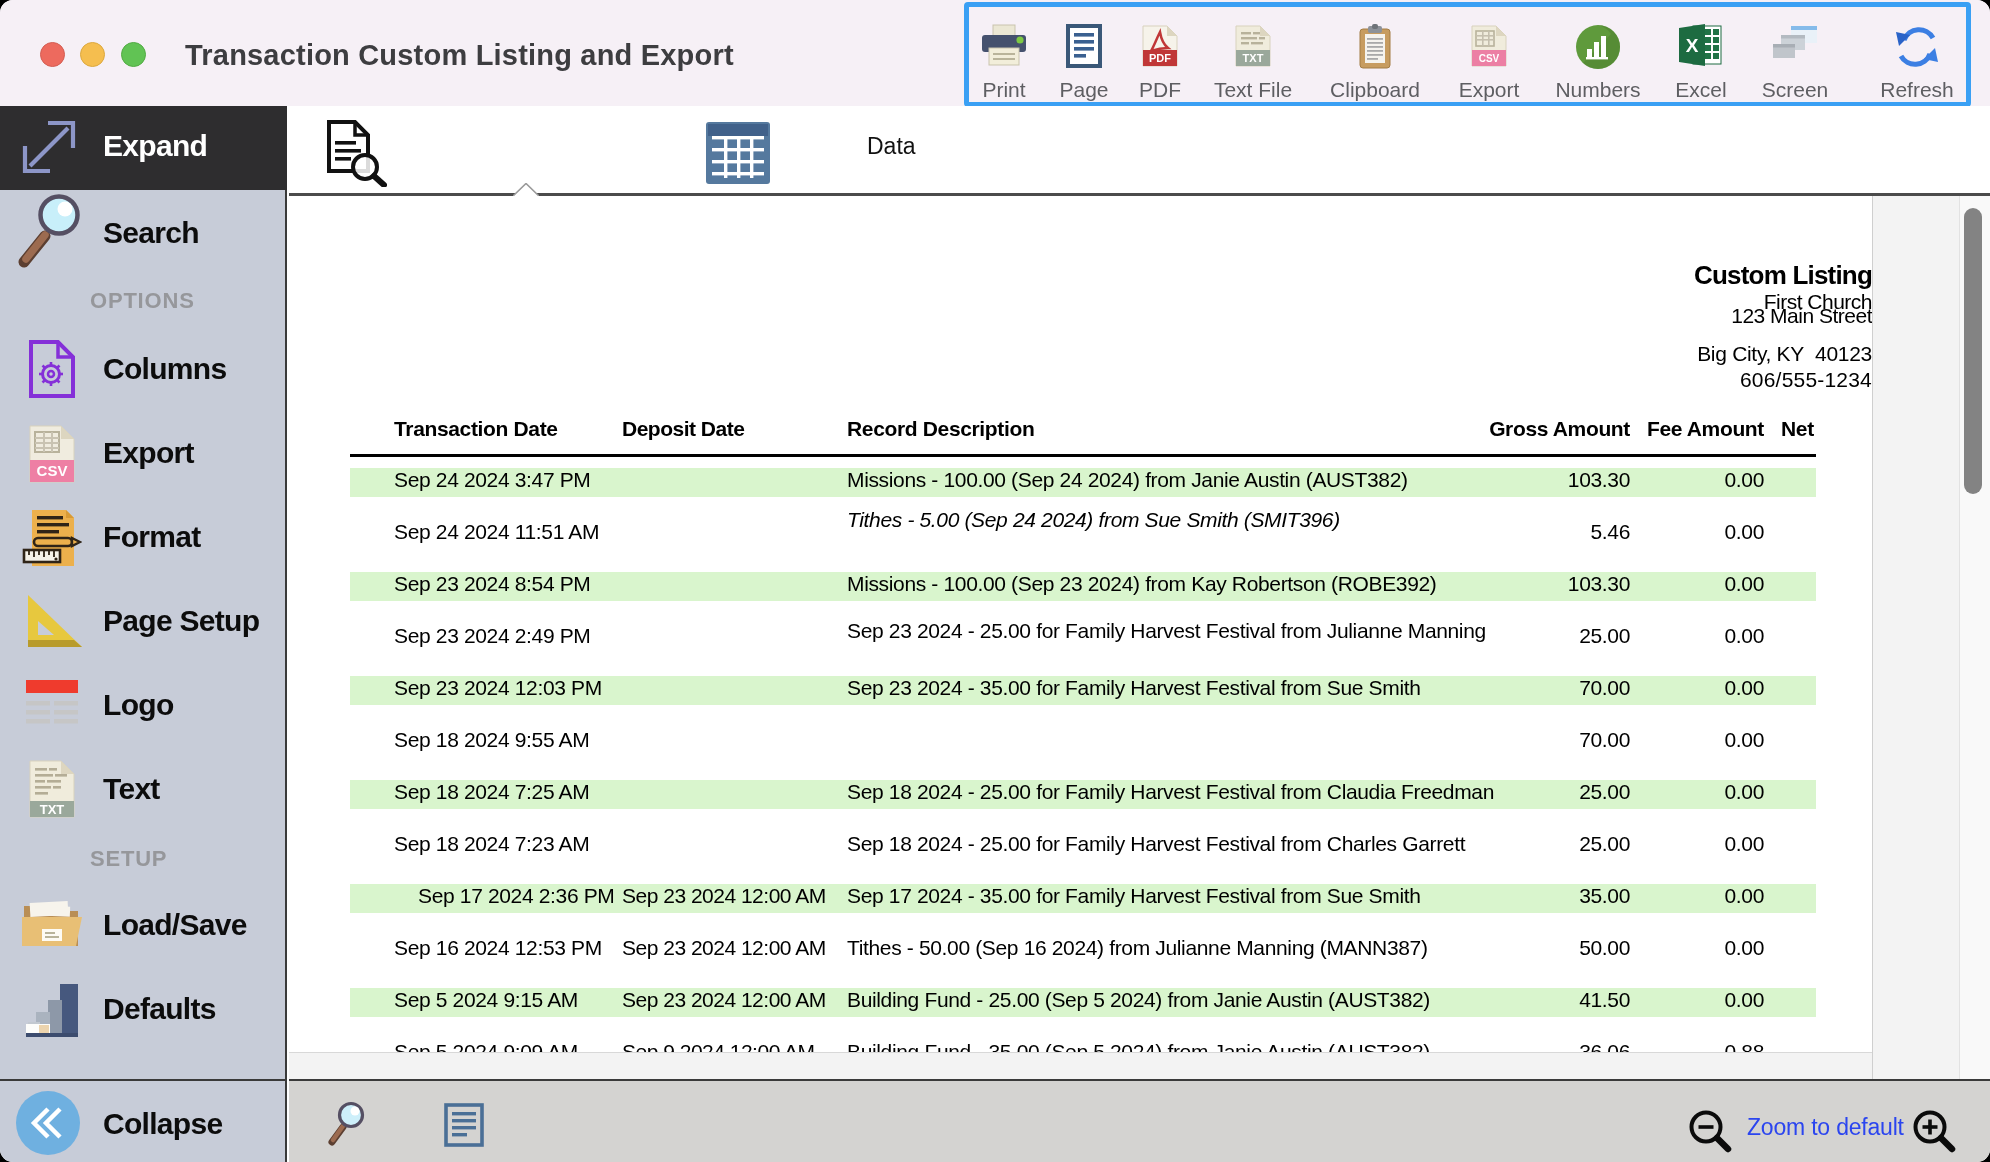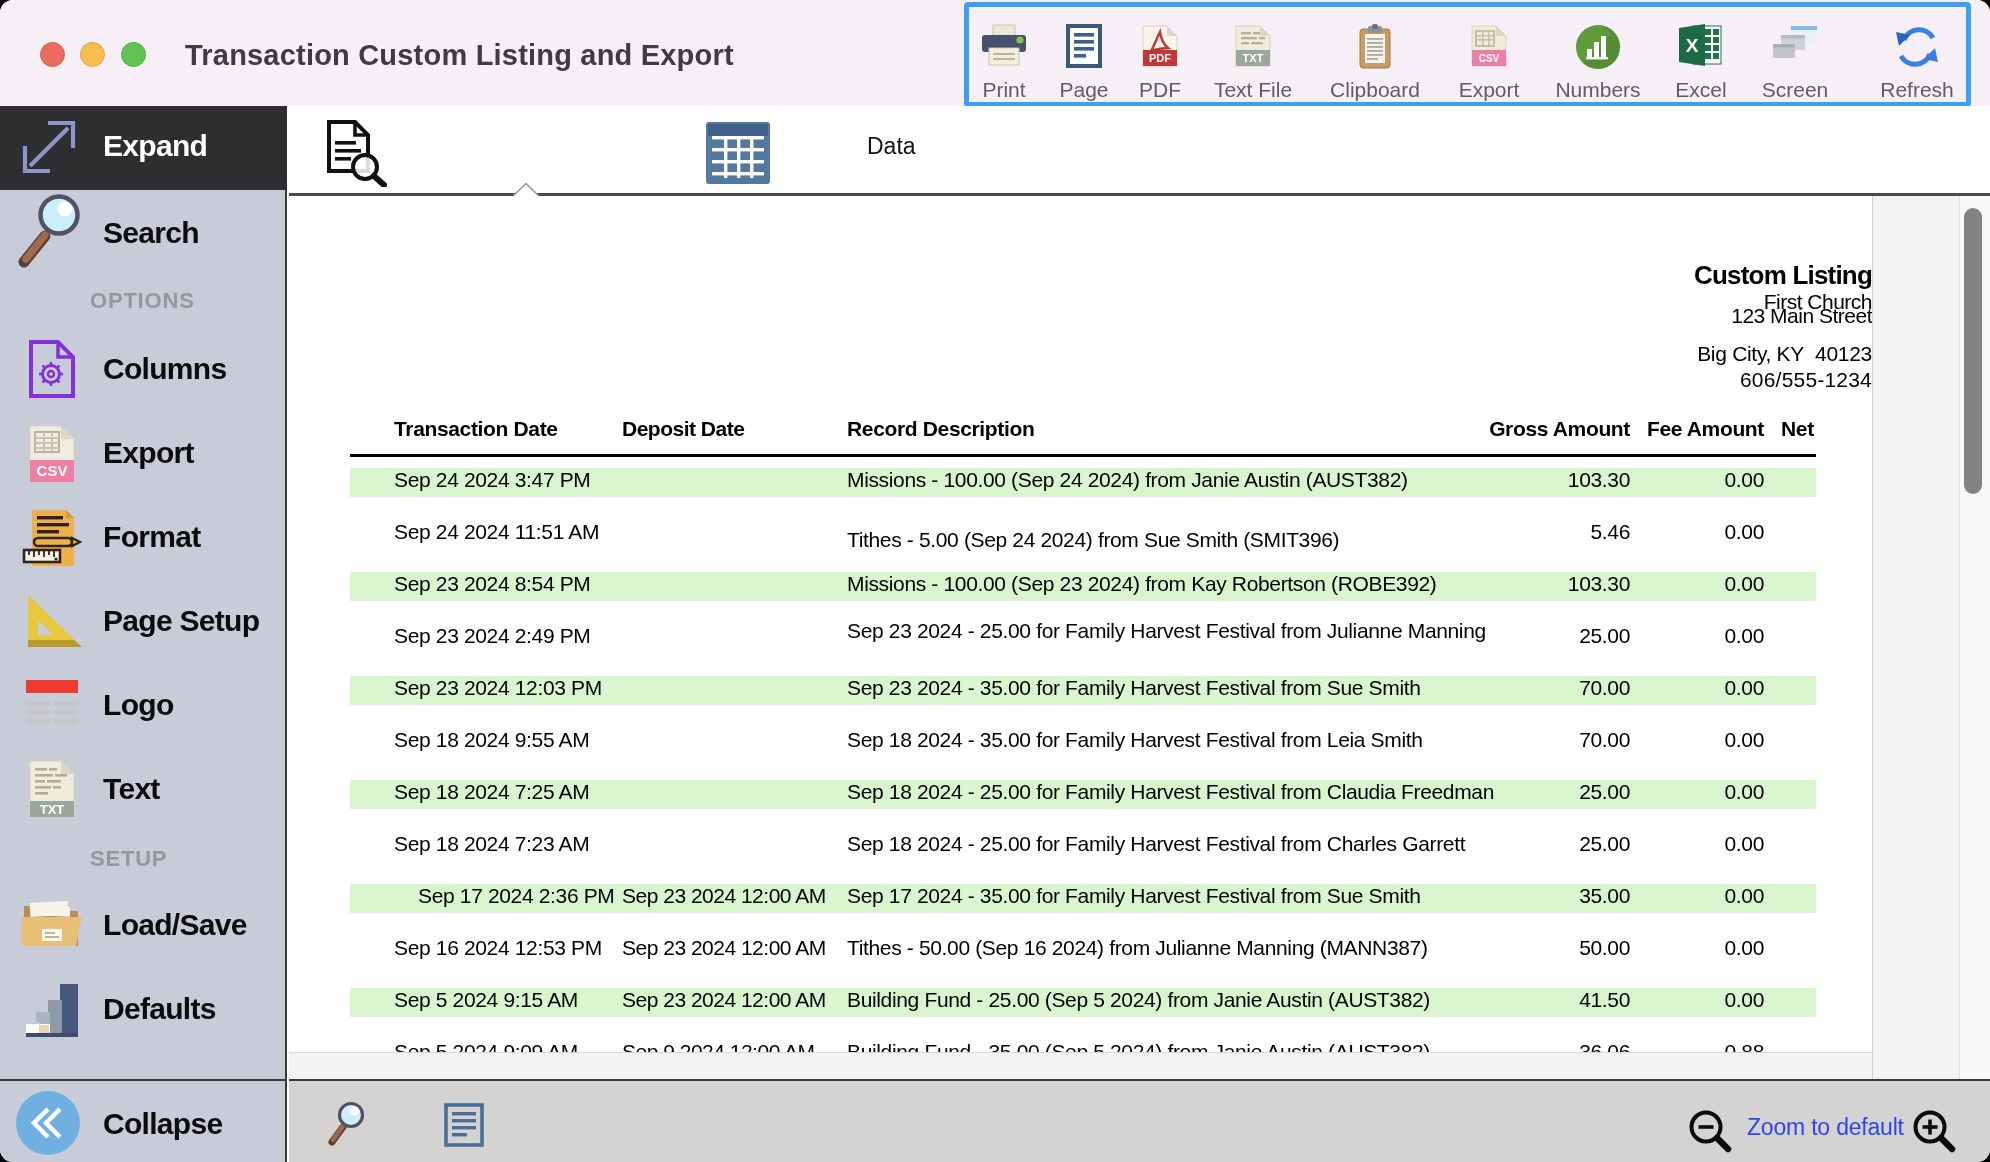--- a/index.html
+++ b/index.html
@@ -372,39 +372,38 @@
     <div class="tc th c4" style="top:221px;">Gross Amount</div>
     <div class="tc th c5" style="top:221px;">Fee Amount</div>
     <div class="tc th" style="top:221px; left:1492px;">Net</div>
     <div class="abs" style="left:61px; top:258px; width:1466px; height:3px; background:#000;"></div>
     <div class="grn" style="top:272px;"></div>
     <div class="tc c1" style="top:272px;">Sep 24 2024 3:47 PM</div>
     <div class="tc c3" style="top:272px;">Missions - 100.00 (Sep 24 2024) from Janie Austin (AUST382)</div>
     <div class="tc c4" style="top:272px;">103.30</div>
     <div class="tc c5" style="top:272px;">0.00</div>
     <div class="tc c1" style="top:324px;">Sep 24 2024 11:51 AM</div>
-    <div class="tc c3" style="top:332px;">Tithes - 5.00 (Sep 24 2024) from Sue Smith (SMIT396)</div>
+    <div class="tc c3" style="top:312px;font-style:italic;">Tithes - 5.00 (Sep 24 2024) from Sue Smith (SMIT396)</div>
     <div class="tc c4" style="top:324px;">5.46</div>
     <div class="tc c5" style="top:324px;">0.00</div>
     <div class="grn" style="top:376px;"></div>
     <div class="tc c1" style="top:376px;">Sep 23 2024 8:54 PM</div>
     <div class="tc c3" style="top:376px;">Missions - 100.00 (Sep 23 2024) from Kay Robertson (ROBE392)</div>
     <div class="tc c4" style="top:376px;">103.30</div>
     <div class="tc c5" style="top:376px;">0.00</div>
     <div class="tc c1" style="top:428px;">Sep 23 2024 2:49 PM</div>
     <div class="tc c3" style="top:423px;">Sep 23 2024 - 25.00 for Family Harvest Festival from Julianne Manning</div>
     <div class="tc c4" style="top:428px;">25.00</div>
     <div class="tc c5" style="top:428px;">0.00</div>
     <div class="grn" style="top:480px;"></div>
     <div class="tc c1" style="top:480px;">Sep 23 2024 12:03 PM</div>
     <div class="tc c3" style="top:480px;">Sep 23 2024 - 35.00 for Family Harvest Festival from Sue Smith</div>
     <div class="tc c4" style="top:480px;">70.00</div>
     <div class="tc c5" style="top:480px;">0.00</div>
     <div class="tc c1" style="top:532px;">Sep 18 2024 9:55 AM</div>
-    <div class="tc c3" style="top:532px;">Sep 18 2024 - 35.00 for Family Harvest Festival from Leia Smith</div>
     <div class="tc c4" style="top:532px;">70.00</div>
     <div class="tc c5" style="top:532px;">0.00</div>
     <div class="grn" style="top:584px;"></div>
     <div class="tc c1" style="top:584px;">Sep 18 2024 7:25 AM</div>
     <div class="tc c3" style="top:584px;">Sep 18 2024 - 25.00 for Family Harvest Festival from Claudia Freedman</div>
     <div class="tc c4" style="top:584px;">25.00</div>
     <div class="tc c5" style="top:584px;">0.00</div>
     <div class="tc c1" style="top:636px;">Sep 18 2024 7:23 AM</div>
     <div class="tc c3" style="top:636px;">Sep 18 2024 - 25.00 for Family Harvest Festival from Charles Garrett</div>
     <div class="tc c4" style="top:636px;">25.00</div>

